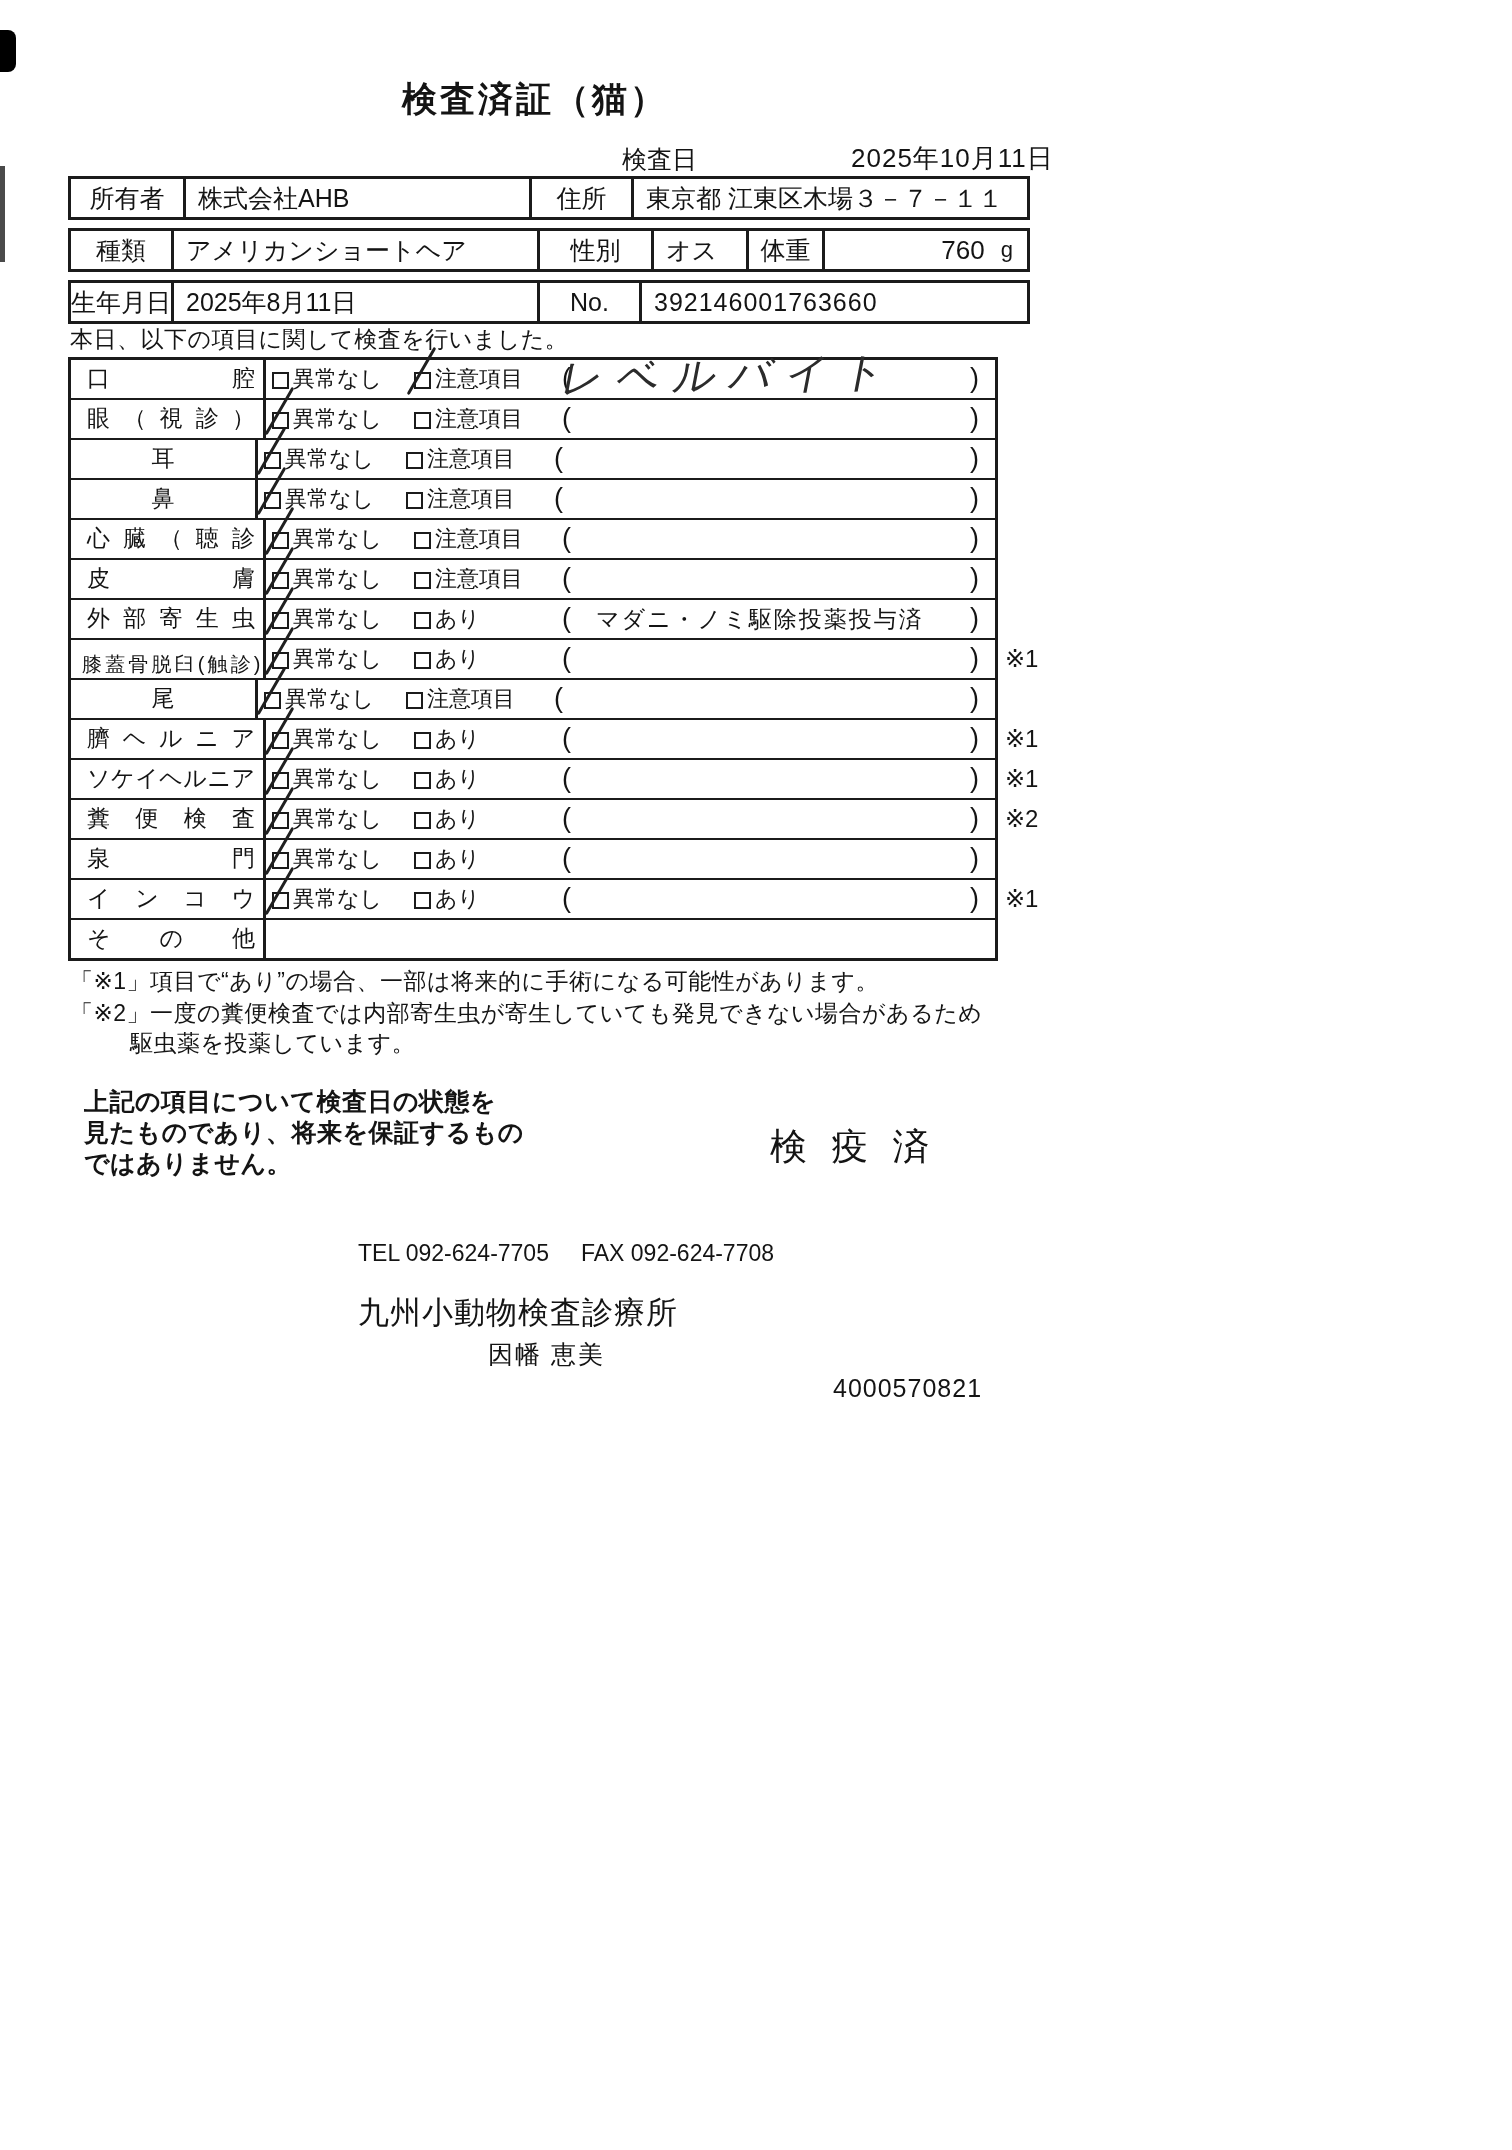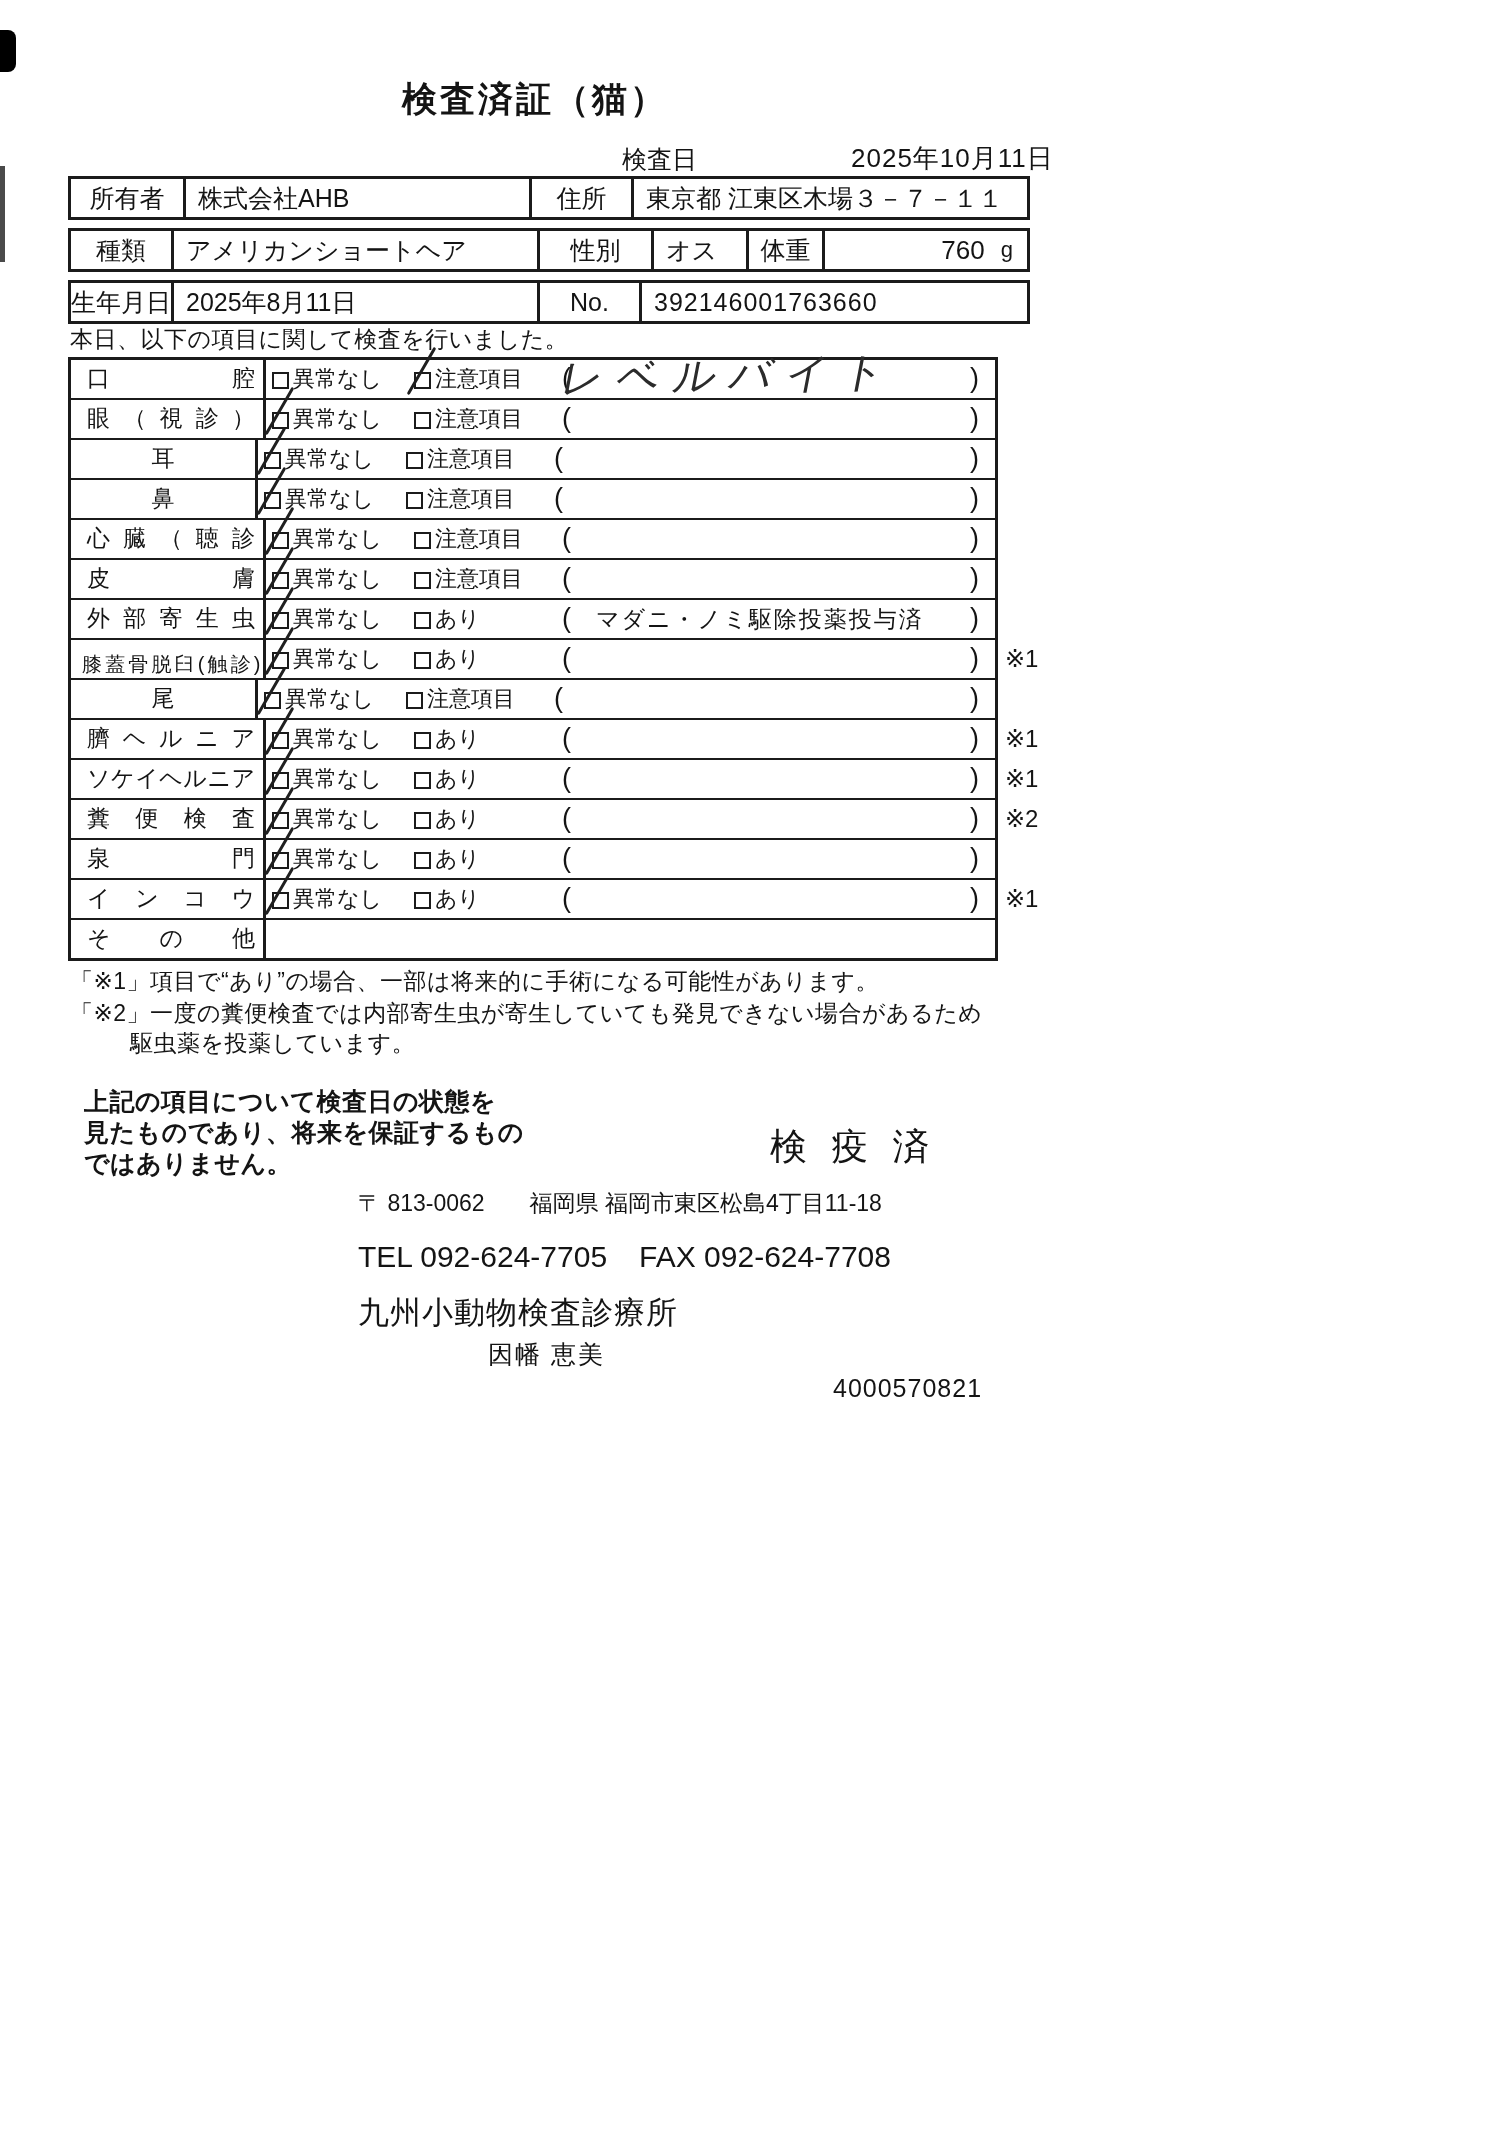--- a/index.html
+++ b/index.html
@@ -56,21 +56,21 @@
   
   .fn1{top:966px;left:70px;font-size:23px;letter-spacing:0.5px;}
   .fn2{top:998px;left:70px;font-size:23px;letter-spacing:0.5px;}
   .fn3{top:1028px;left:130px;font-size:23px;letter-spacing:0.5px;}
   
   .disclaimer{top:1086px;left:84px;font-size:25px;font-weight:700;line-height:31px;letter-spacing:0.5px;}
   
   .stamp{top:1122px;left:770px;font-size:37px;letter-spacing:7px;}
   
   .postal-row{top:1188px;left:358px;display:flex;gap:45px;font-size:23px;}
-  .tel-row{top:1240px;left:358px;display:flex;gap:32px;font-size:30px;}
+  .tel-row{top:1240px;left:358px;display:flex;gap:32px;font-size:23px;}
   .clinic{top:1292px;left:358px;font-size:31px;font-weight:400;letter-spacing:1px;}
   .person{top:1338px;left:488px;font-size:25px;letter-spacing:2px;}
   .serial{top:1374px;left:833px;font-size:25px;letter-spacing:1px;}
   
   .art1{left:0;top:30px;width:16px;height:42px;background:#000;border-radius:0 8px 8px 0;}
   .art2{left:0;top:166px;width:5px;height:96px;background:#2a2a2a;opacity:.85;}
 </style>
 </head>
 <body>
 
@@ -285,24 +285,20 @@
   <div class="abs fn3">駆虫薬を投薬しています。</div>
 
   <div class="abs disclaimer">
     <div>上記の項目について検査日の状態を</div>
     <div>見たものであり、将来を保証するもの</div>
     <div>ではありません。</div>
   </div>
 
   <div class="abs stamp">検 疫 済</div>
 
-  <div class="abs postal-row">
-    <span>〒 813-0062</span>
-    <span>福岡県 福岡市東区松島4丁目11-18</span>
-  </div>
 
   <div class="abs tel-row">
     <span>TEL 092-624-7705</span>
     <span>FAX 092-624-7708</span>
   </div>
 
   <div class="abs clinic">九州小動物検査診療所</div>
   <div class="abs person">因幡 恵美</div>
   <div class="abs serial">4000570821</div>
 

